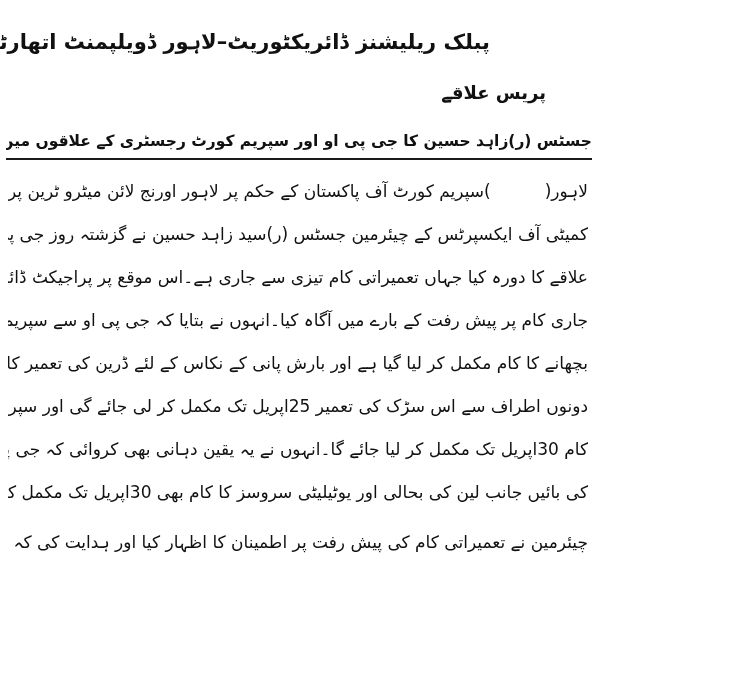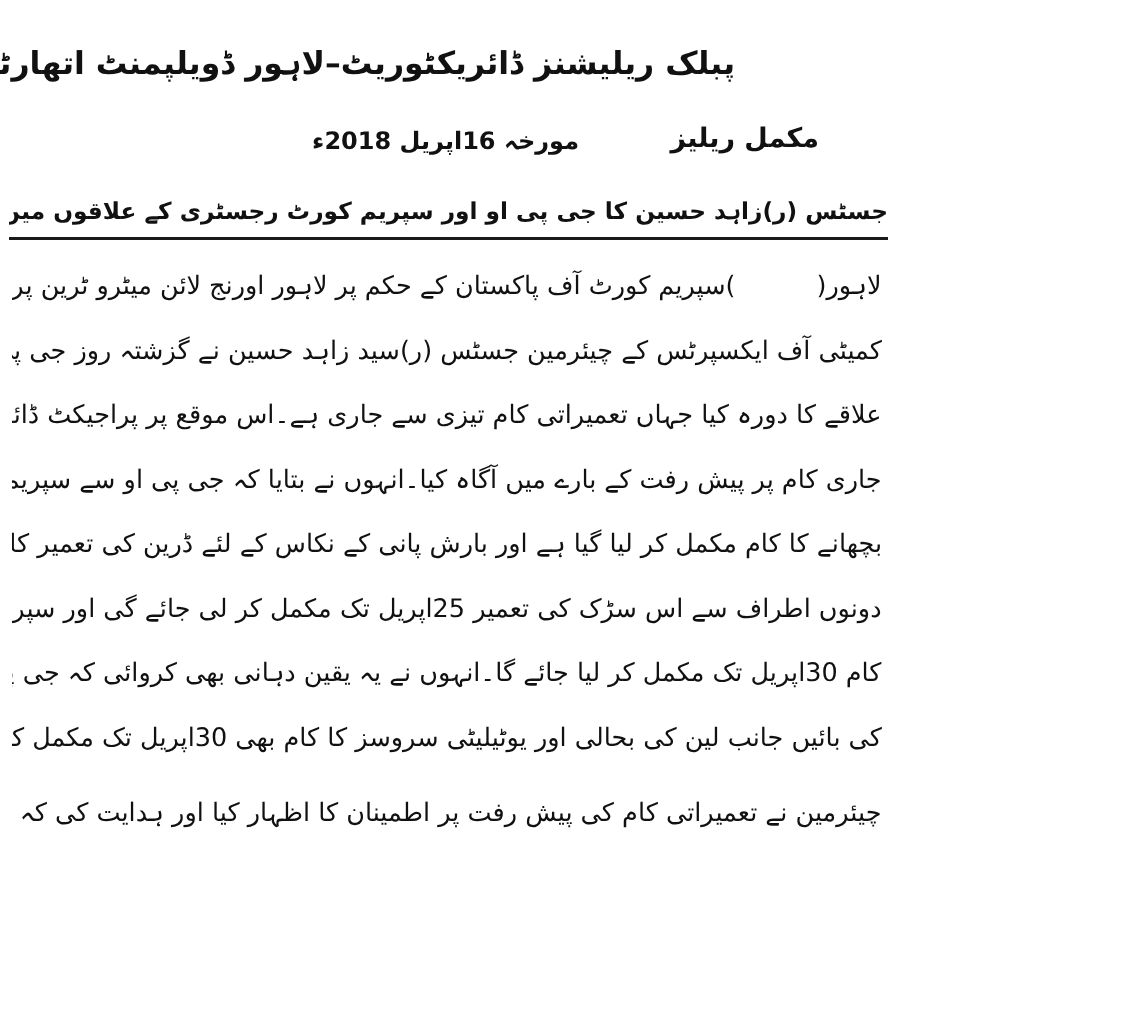--- a/index.html
+++ b/index.html
@@ -80,23 +80,22 @@
     letter-spacing: 0.5px;
   }
 </style>
 </head>
 <body>
 
 <div class="page">
 
   <div class="org-title">پبلک ریلیشنز ڈائریکٹوریٹ–لاہور ڈویلپمنٹ اتھارٹی</div>
 
-  <div class="date-line">مورخہ 16اپریل 2018ء</div>
 
-  <div class="press-label">مکمل ریلیز</div>
+  <div class="press-label">پریس علاقے</div>
 
   <div class="headline">جسٹس (ر)زاہد حسین کا جی پی او اور سپریم کورٹ رجسٹری کے علاقوں میں میٹرو ٹرین منصوبے پر جاری کام کا معائنہ، اطمینان کا اظہار</div>
 
   <div class="body-text">
     <div class="para-1">
       <div class="line">لاہور(&nbsp;&nbsp;&nbsp;&nbsp;&nbsp;&nbsp;&nbsp;&nbsp;&nbsp;&nbsp;)سپریم کورٹ آف پاکستان کے حکم پر لاہور اورنج لائن میٹرو ٹرین پراجیکٹ کے لئے بنائی گئی سپیشل</div>
       <div class="line">کمیٹی آف ایکسپرٹس کے چیئرمین جسٹس (ر)سید زاہد حسین نے گزشتہ روز جی پی او چوک اور سپریم کورٹ رجسٹری کے</div>
       <div class="line">علاقے کا دورہ کیا جہاں تعمیراتی کام تیزی سے جاری ہے۔اس موقع پر پراجیکٹ ڈائریکٹر حماد الحسن نے انہیں منصوبے پر</div>
       <div class="line">جاری کام پر پیش رفت کے بارے میں آگاہ کیا۔انہوں نے بتایا کہ جی پی او سے سپریم کورٹ کی عمارت تک سیوریج لائن</div>
       <div class="line">بچھانے کا کام مکمل کر لیا گیا ہے اور بارش پانی کے نکاس کے لئے ڈرین کی تعمیر کا کام جاری ہے۔انہوں نے یقین دلایا کہ</div>

